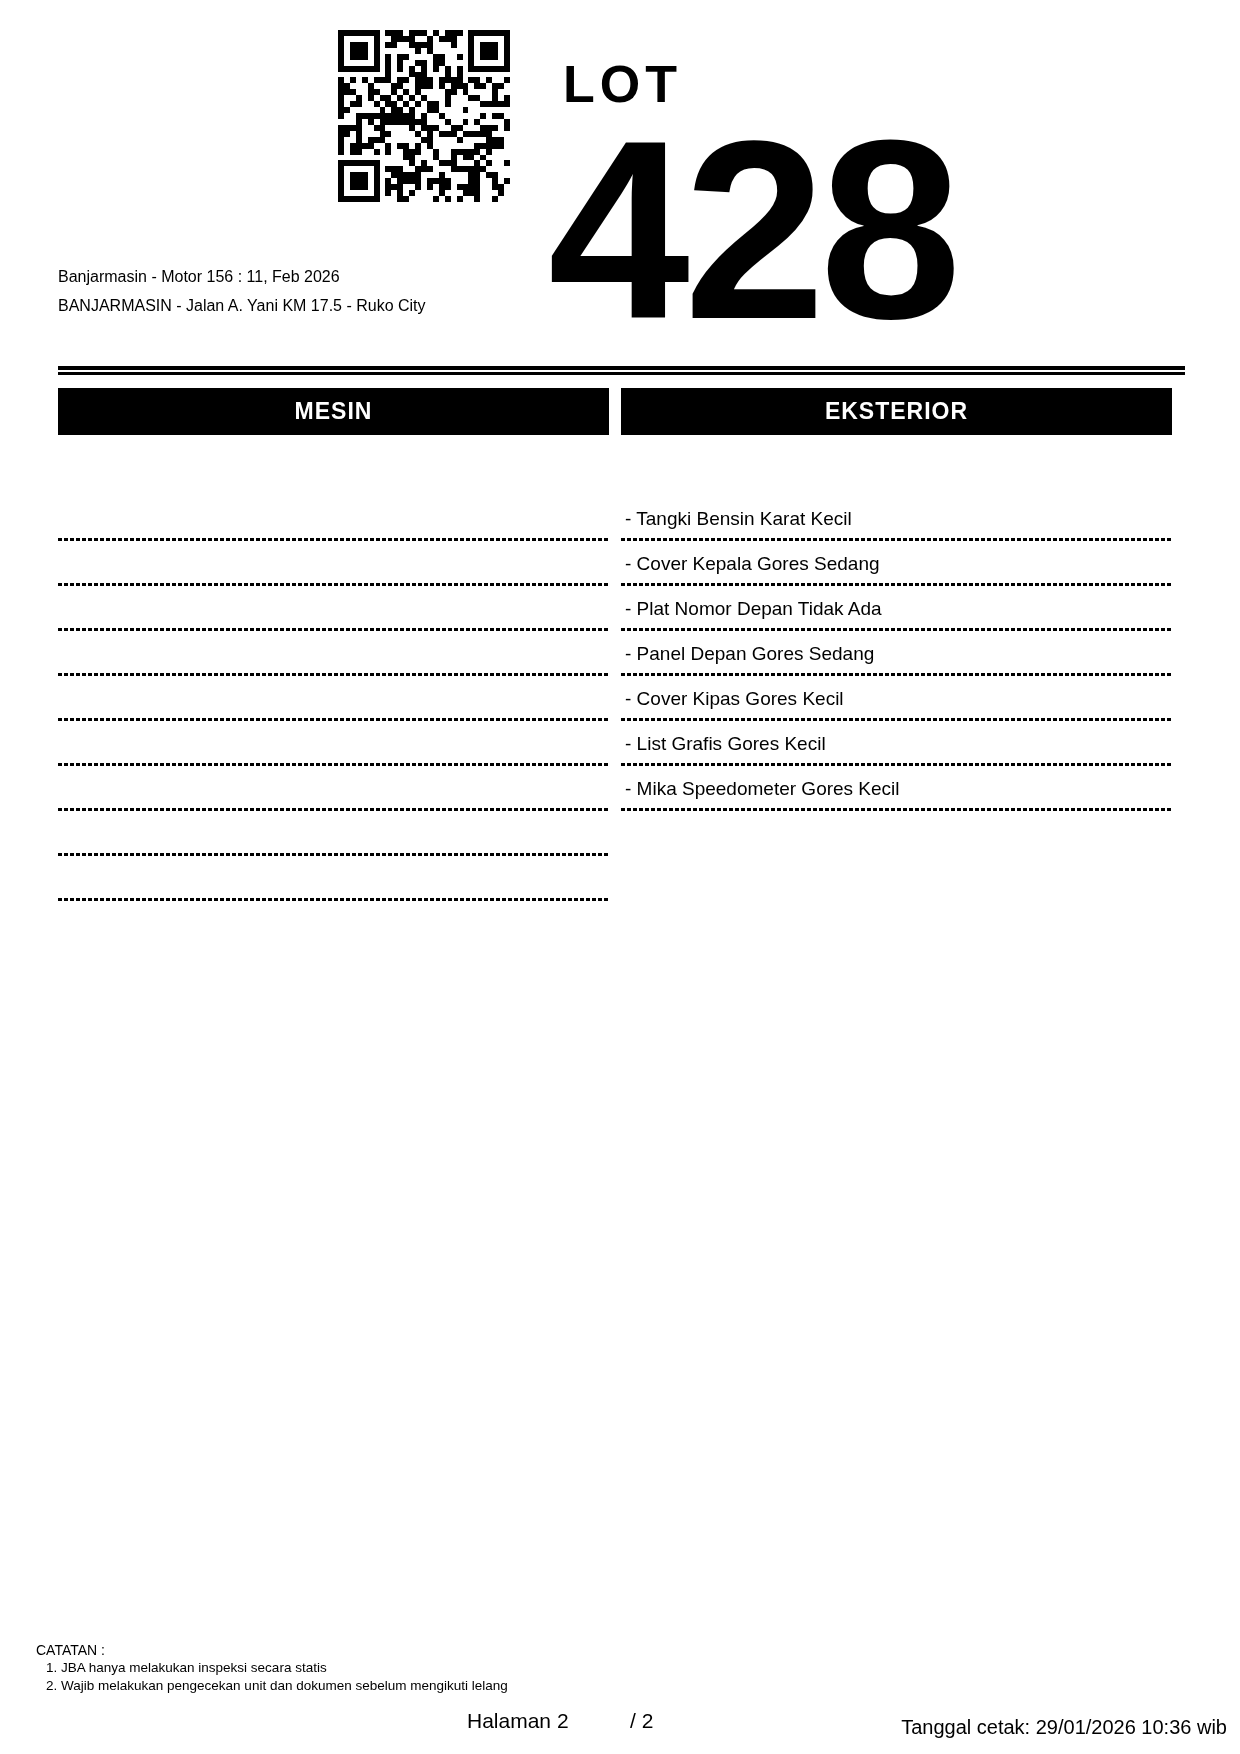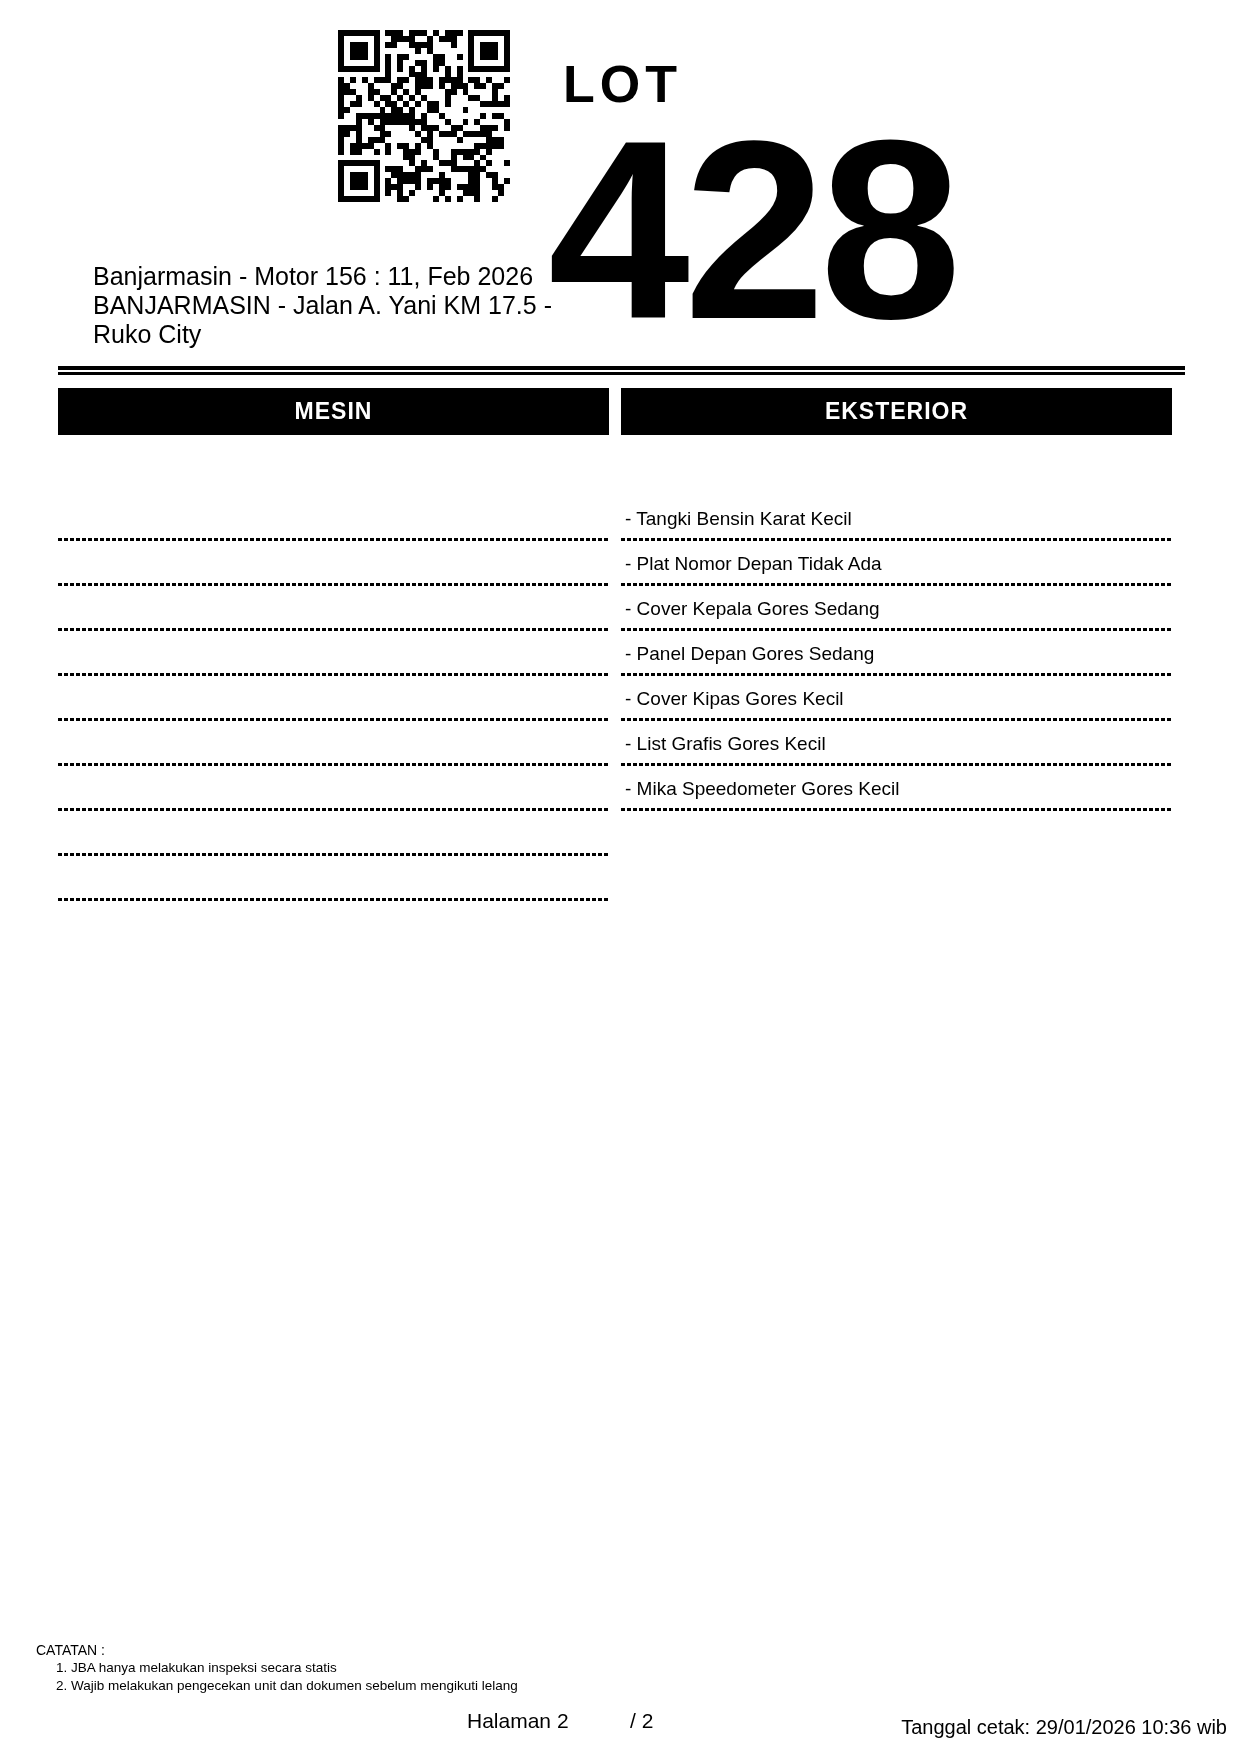--- a/index.html
+++ b/index.html
@@ -19,21 +19,21 @@
   .lot-label{
     position:absolute;left:563px;top:58px;
     font-size:52px;font-weight:bold;letter-spacing:5px;line-height:1;
   }
   .lot-number{
     position:absolute;left:548px;top:102px;
     font-size:255px;font-weight:bold;line-height:1;letter-spacing:-6px;
   }
   .info-block{
     position:absolute;left:58px;top:262px;width:470px;
-    font-size:25px;line-height:29px;margin-left:35px;
+    font-size:16px;line-height:29px;
   }
   
   .double-rule{
     position:absolute;left:58px;top:366px;width:1127px;height:2px;
     border-top:4px solid #000;border-bottom:3px solid #000;
   }
   
   .columns{
     position:absolute;left:58px;top:388px;width:1114px;
     display:flex;gap:12px;text-align:center;
@@ -52,21 +52,21 @@
   .row::after{
     content:"";position:absolute;left:0;right:0;bottom:0;height:3px;
     background:repeating-linear-gradient(90deg,#000 0 4px,transparent 4px 6px);
   }
   .row span{font-size:19px;padding-left:4px;white-space:nowrap;}
   
   .notes{
     position:absolute;left:36px;top:1641px;
     font-size:14px;line-height:18px;
   }
-  .notes .note-line{font-size:13.5px;margin-left:20px;}
+  .notes .note-line{font-size:13.5px;margin-left:10px;}
   .page-label{position:absolute;left:467px;top:1709px;font-size:21px;}
   .page-total{position:absolute;left:630px;top:1709px;font-size:21px;}
   .print-date{position:absolute;right:45px;top:1716px;font-size:20px;}
 </style>
 </head>
 <body>
 
 <div class="page">
 
   <div class="qr">
@@ -118,24 +118,24 @@
           </div>
         </div>
     </section>
     <section class="col">
       <header class="col-header">EKSTERIOR</header>
       <div class="rows">
           <div class="row">
             <span>- Tangki Bensin Karat Kecil</span>
           </div>
           <div class="row">
-            <span>- Plat Nomor Depan Tidak Ada</span>
+            <span>- Cover Kepala Gores Sedang</span>
           </div>
           <div class="row">
-            <span>- Cover Kepala Gores Sedang</span>
+            <span>- Plat Nomor Depan Tidak Ada</span>
           </div>
           <div class="row">
             <span>- Panel Depan Gores Sedang</span>
           </div>
           <div class="row">
             <span>- Cover Kipas Gores Kecil</span>
           </div>
           <div class="row">
             <span>- List Grafis Gores Kecil</span>
           </div>

